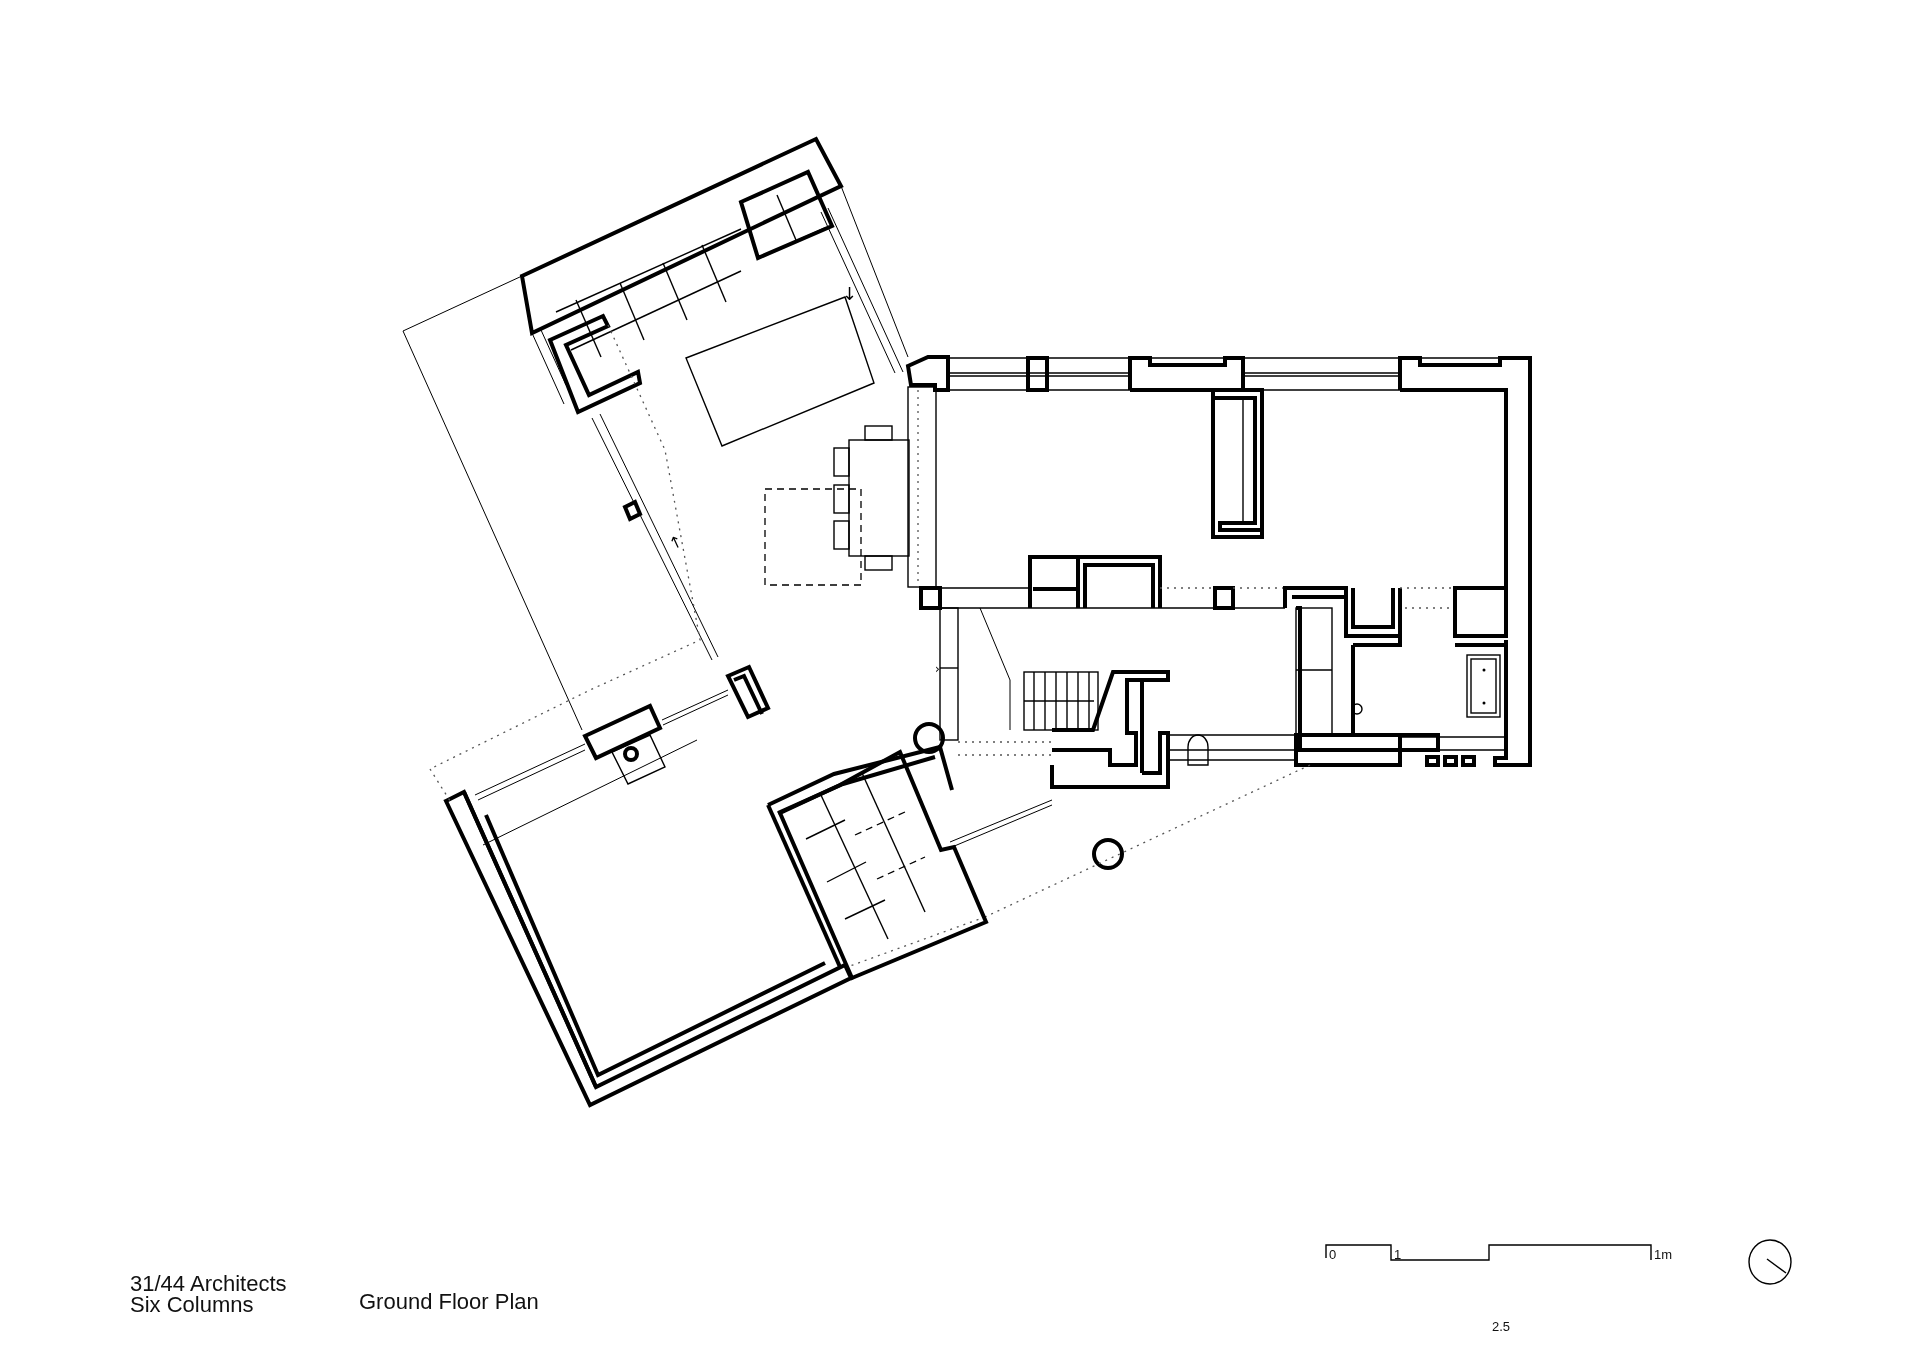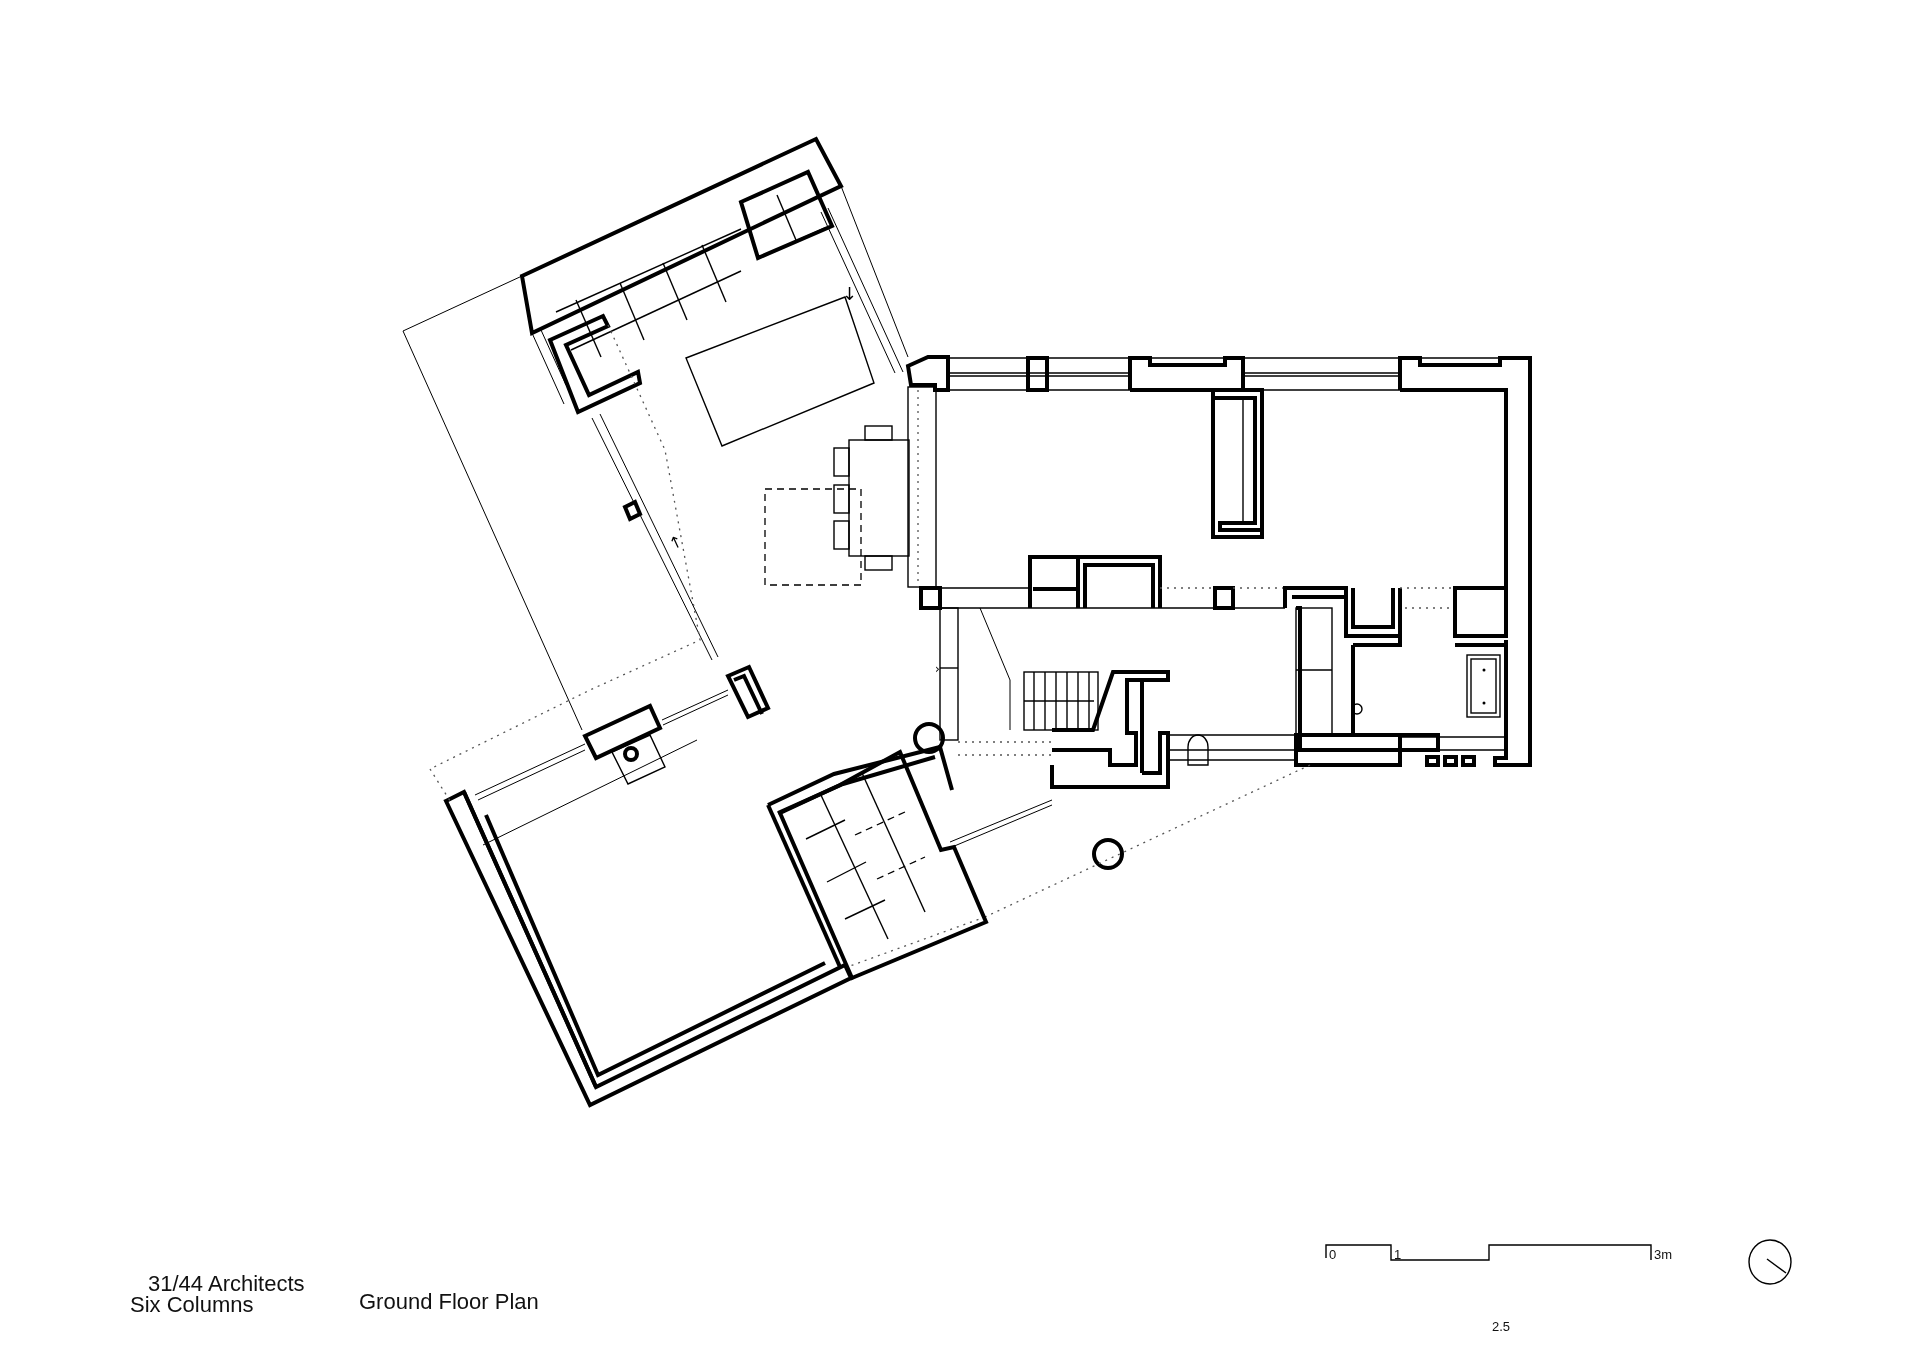--- a/index.html
+++ b/index.html
@@ -199,19 +199,19 @@
     <polyline class="thin" points="1326,1258 1326,1245 1391,1245 1391,1260 1489,1260 1489,1245 1651,1245 1651,1260"></polyline>
   </g>
 
   <g>
     <ellipse class="thin" cx="1770" cy="1262" rx="21" ry="22" stroke-width="2"></ellipse>
     <line class="thin" x1="1767" y1="1259" x2="1786" y2="1273" stroke-width="2"></line>
   </g>
 </svg>
 
 <div class="label" style="left:130px; top:1294px;">Six Columns</div>
-<div class="label" style="left:130px; top:1273px;margin-left:18px;">31/44 Architects</div>
+<div class="label" style="left:130px; top:1273px;">31/44 Architects</div>
 <div class="label" style="left:359px; top:1291px;">Ground Floor Plan</div>
 
 <div class="scale-label" style="left:1329px; top:1248px;">0</div>
 <div class="scale-label" style="left:1394px; top:1248px;">1</div>
 <div class="scale-label" style="left:1492px; top:1320px;">2.5</div>
-<div class="scale-label" style="left:1654px; top:1248px;">3m</div>
+<div class="scale-label" style="left:1654px; top:1248px;">1m</div>
 
 </body></html>

